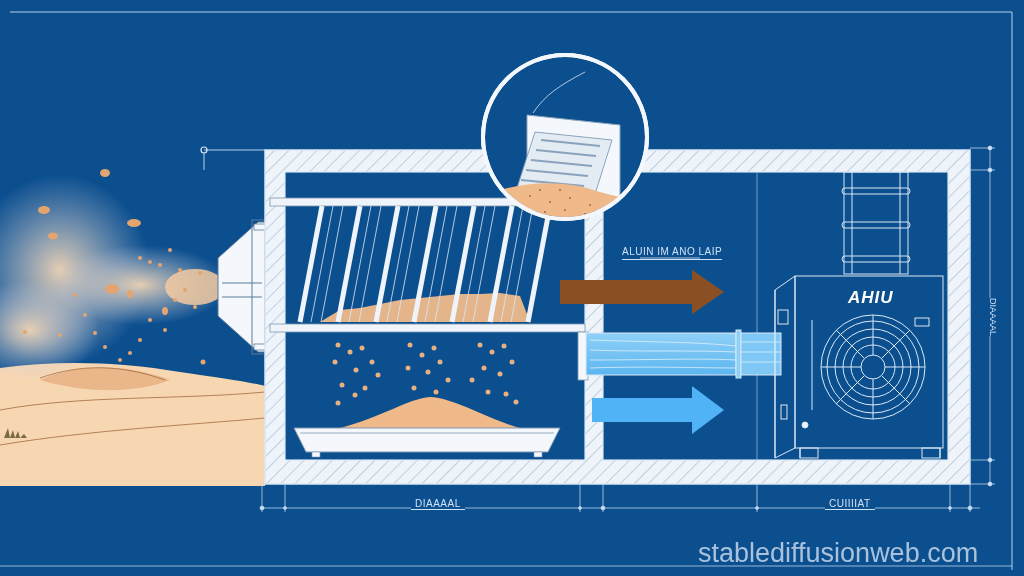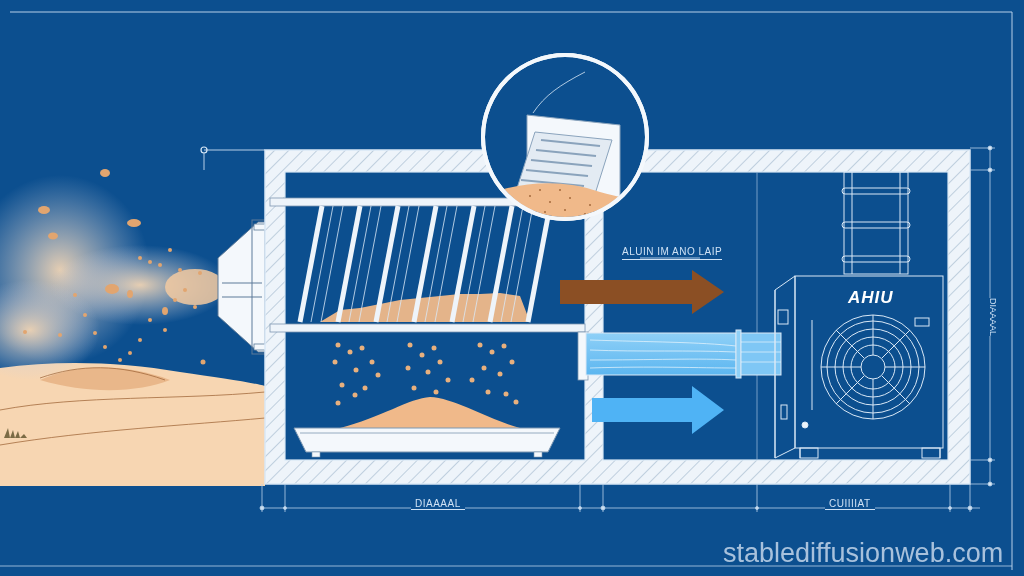--- a/index.html
+++ b/index.html
@@ -2,21 +2,21 @@
 <html><head>
   <meta charset="utf-8">
   <style>
     html, body { margin: 0; padding: 0; }
     body { width: 1024px; height: 576px; overflow: hidden; background: #0c4f8f; font-family: "Liberation Sans", sans-serif; }
     .canvas { position: relative; width: 888px; height: 576px; background: #0c4f8f; }
     svg.scene { position: absolute; left: 0; top: 0; }
     .lbl { position: absolute; color: #cfe2f5; font-size: 10px; letter-spacing: 0.5px; font-family: "Liberation Sans", sans-serif; white-space: nowrap; }
     .lbl.ul { border-bottom: 1px solid #cfe2f5; padding-bottom: 2px; }
     .ahu-label { position: absolute; left: 848px; top: 288px; color: #ffffff; font-weight: bold; font-style: italic; font-size: 17px; font-family: "Liberation Sans", sans-serif; letter-spacing: 1px; }
-    .watermark { position: absolute; left: 698px; top: 538px; color: #c4d6ea; font-size: 27px; font-family: "Liberation Sans", sans-serif; opacity: 0.85; margin-left: 25px; }
+    .watermark { position: absolute; left: 698px; top: 538px; color: #c4d6ea; font-size: 27px; font-family: "Liberation Sans", sans-serif; opacity: 0.85; }
     .vlabel { position: absolute; color: #cfe2f5; font-size: 9px; transform: rotate(90deg); transform-origin: left top; white-space: nowrap; font-family: "Liberation Sans", sans-serif; }
   </style>
 </head>
 <body>
 
 <div class="canvas">
   <svg class="scene" width="1024" height="576" viewBox="0 0 1024 576">
     <defs>
       <pattern id="hatch" patternUnits="userSpaceOnUse" width="10" height="10" patternTransform="rotate(45)">
         <rect width="10" height="10" fill="#eef4fa"></rect>

